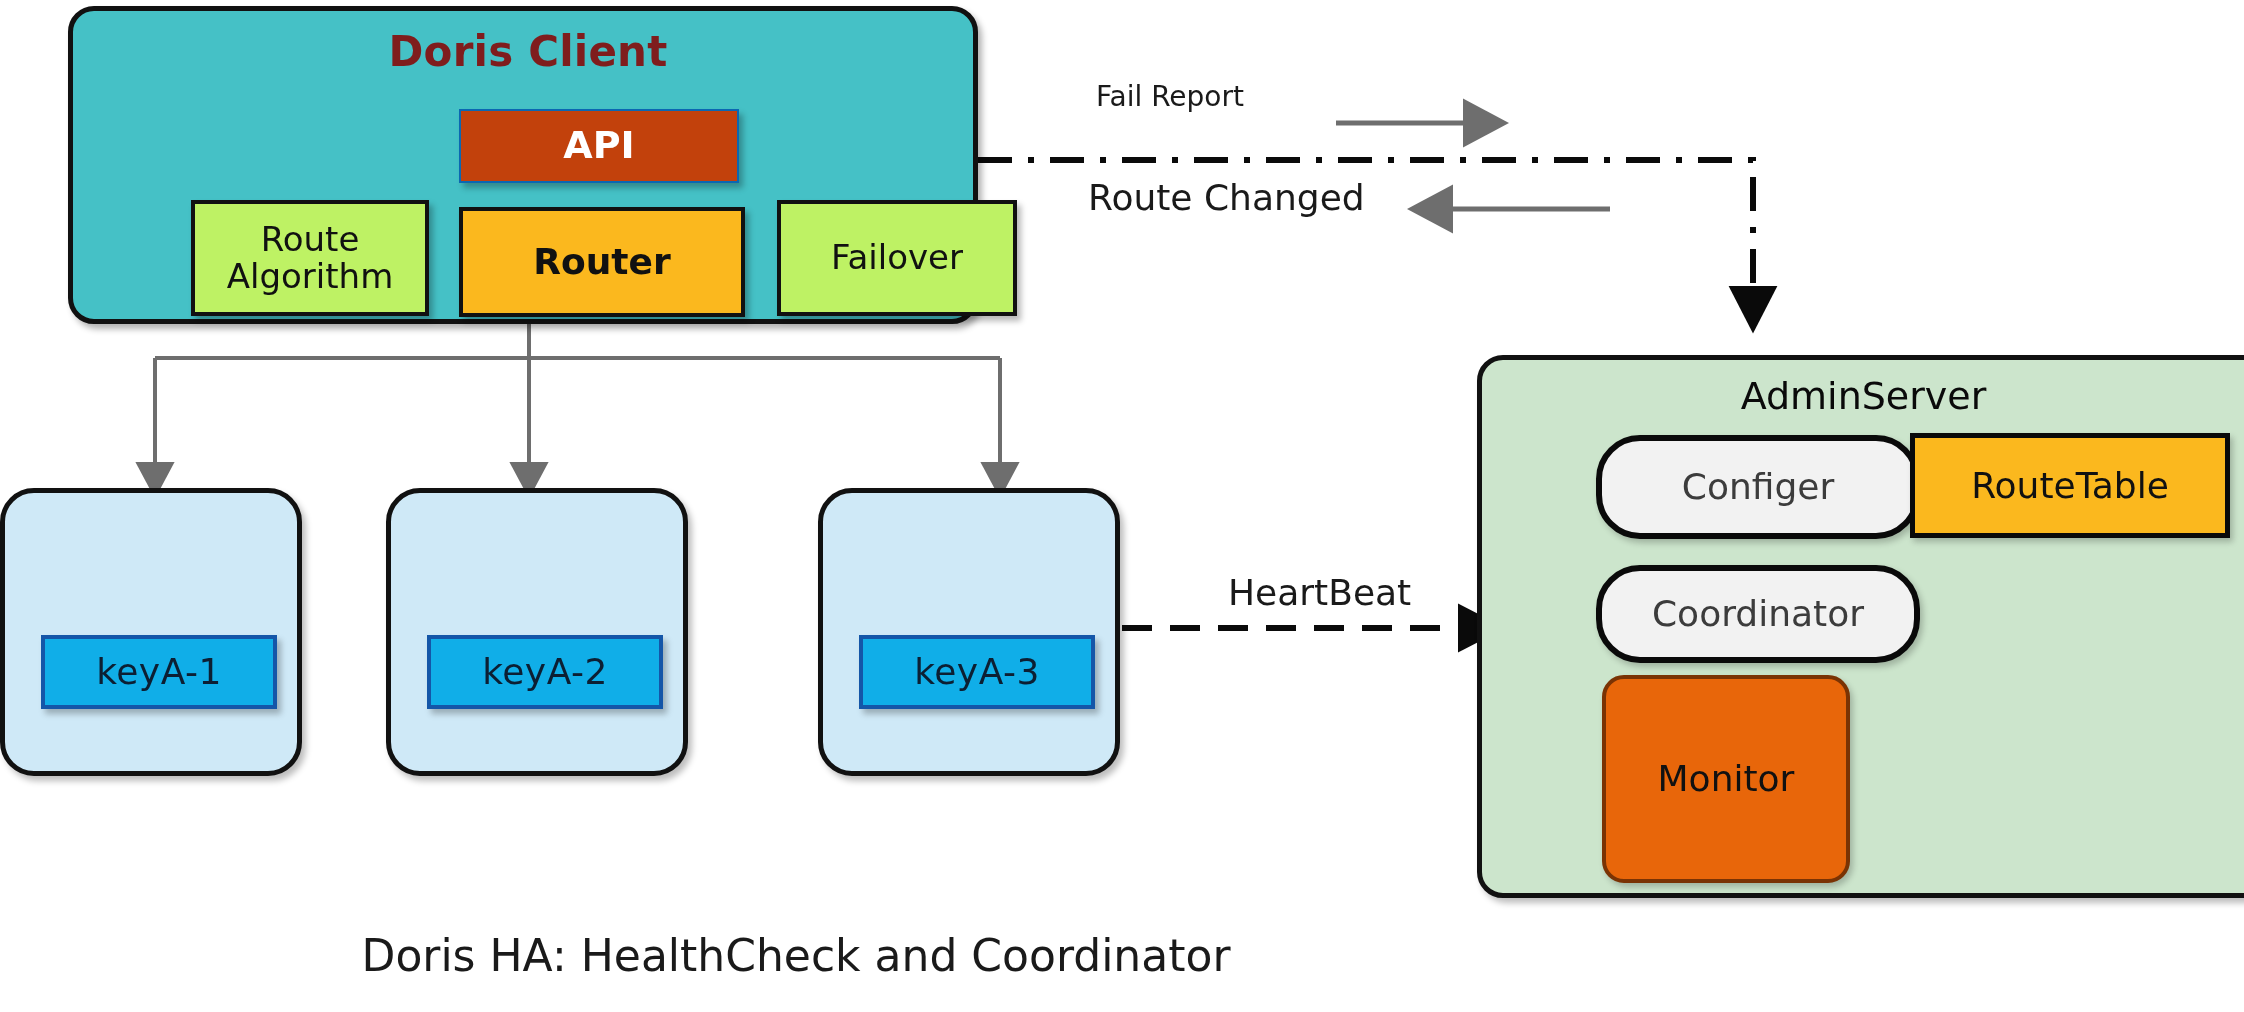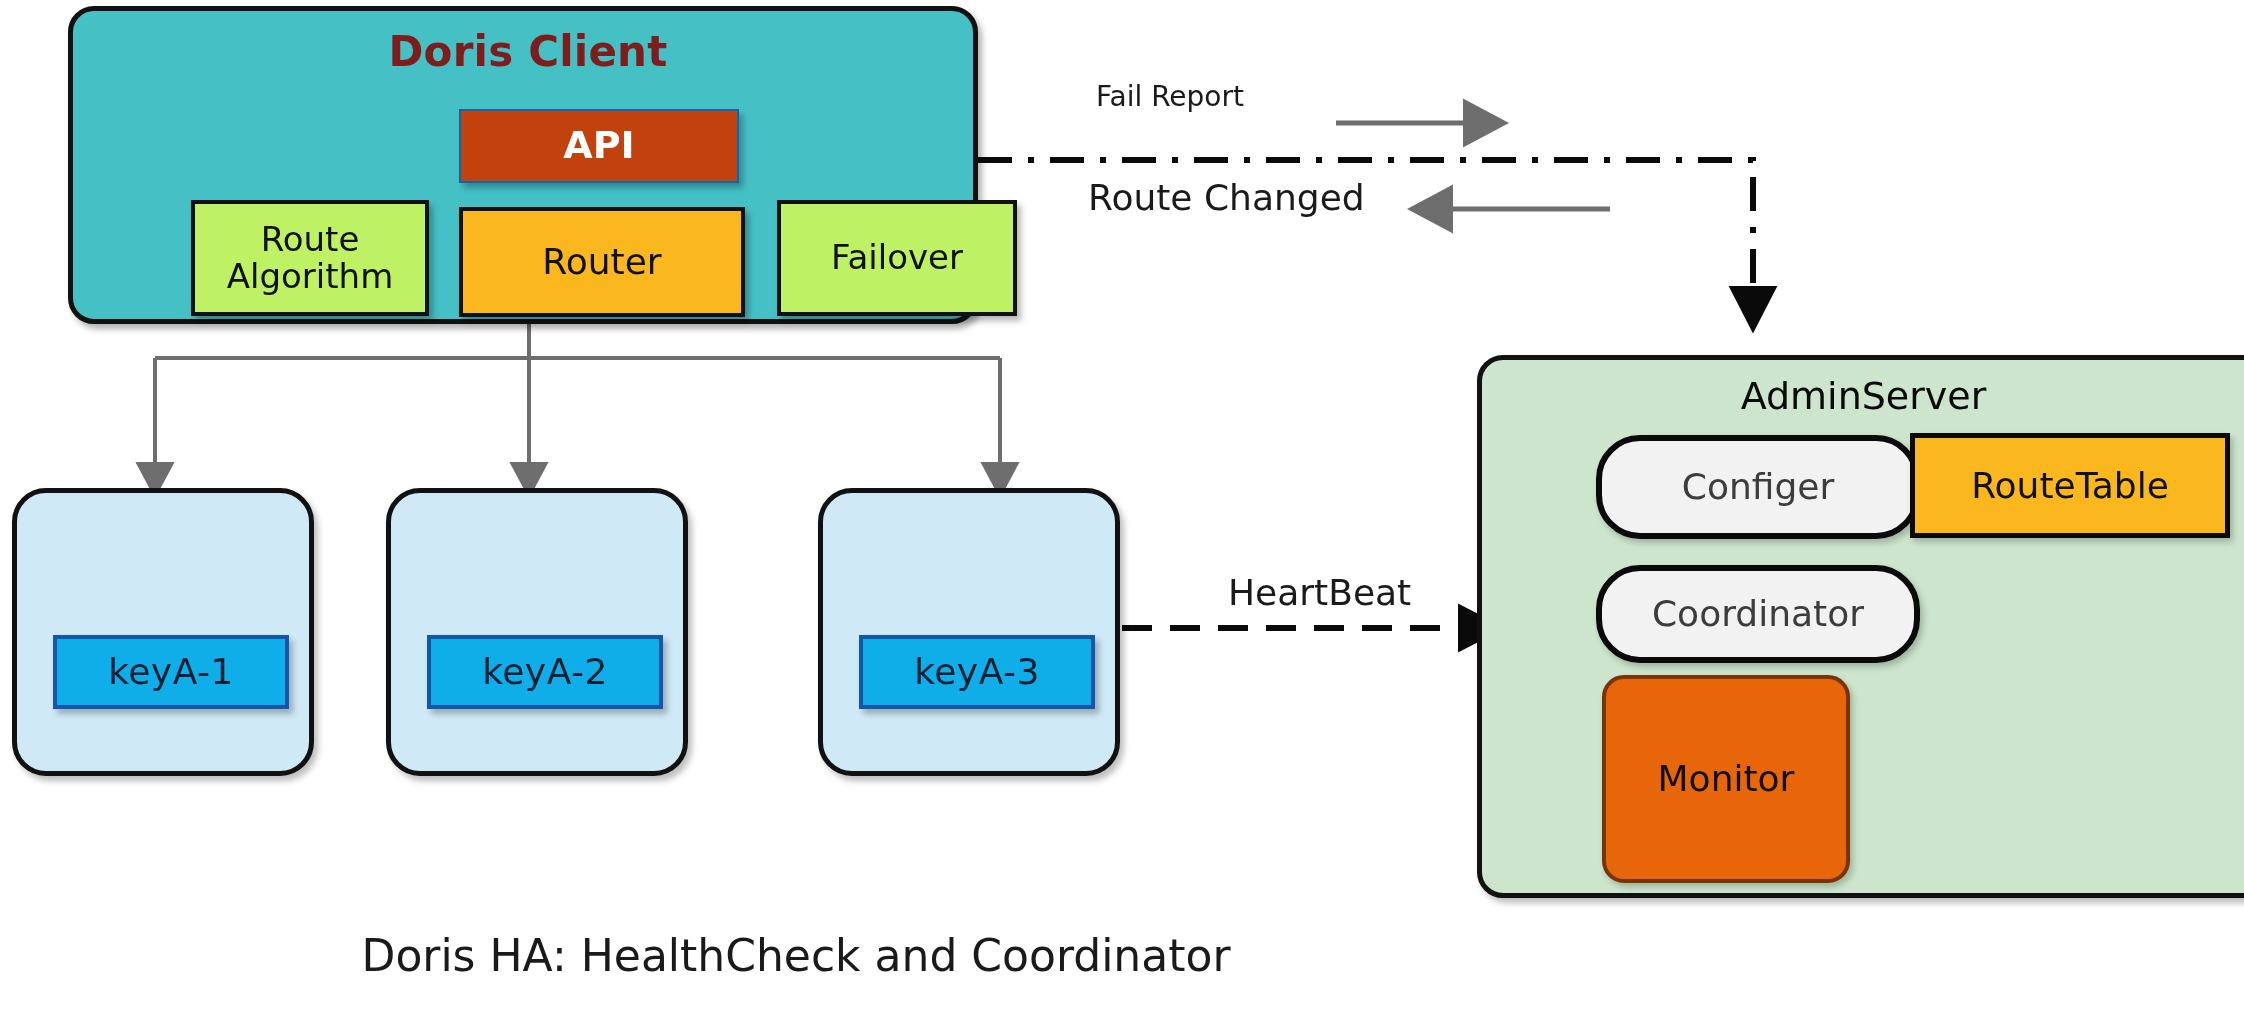--- a/index.html
+++ b/index.html
@@ -39,31 +39,31 @@
     background:#bef264;border:4px solid #111111;
     box-shadow:4px 5px 6px rgba(0,0,0,.28);
   }
   .client-sub .lbl{color:#111111;font-size:34px;font-weight:400;}
   #route-algorithm-box{left:118px;top:189px;width:238px;height:116px;}
   #router-box{
     left:386px;top:196px;width:286px;height:110px;
     background:#FBB81E;border:4px solid #111111;
     box-shadow:4px 5px 6px rgba(0,0,0,.28);
   }
-  #router-box .lbl{color:#111111;font-size:36px;font-weight:400;}
+  #router-box .lbl{color:#111111;font-size:36px;font-weight:700;}
   #failover-box{left:704px;top:189px;width:240px;height:116px;}
 
   
   .key-node{
     top:488px;width:302px;height:288px;
     background:#CFE9F7;border:5px solid #111111;border-radius:34px;
     box-shadow:4px 5px 6px rgba(0,0,0,.26);
     display:block;
   }
-  #key-node-1{left:12px;}
+  #key-node-1{left:0;}
   #key-node-2{left:386px;}
   #key-node-3{left:818px;}
   .key-chip{
     position:absolute;left:36px;top:142px;width:228px;height:66px;
     background:#10AEE8;border:4px solid #1456A8;
     box-shadow:4px 5px 6px rgba(0,0,0,.26);
     display:flex;align-items:center;justify-content:center;
   }
   .key-chip .lbl{color:#0c1f33;font-size:36px;font-weight:400;letter-spacing:.5px;}
 

